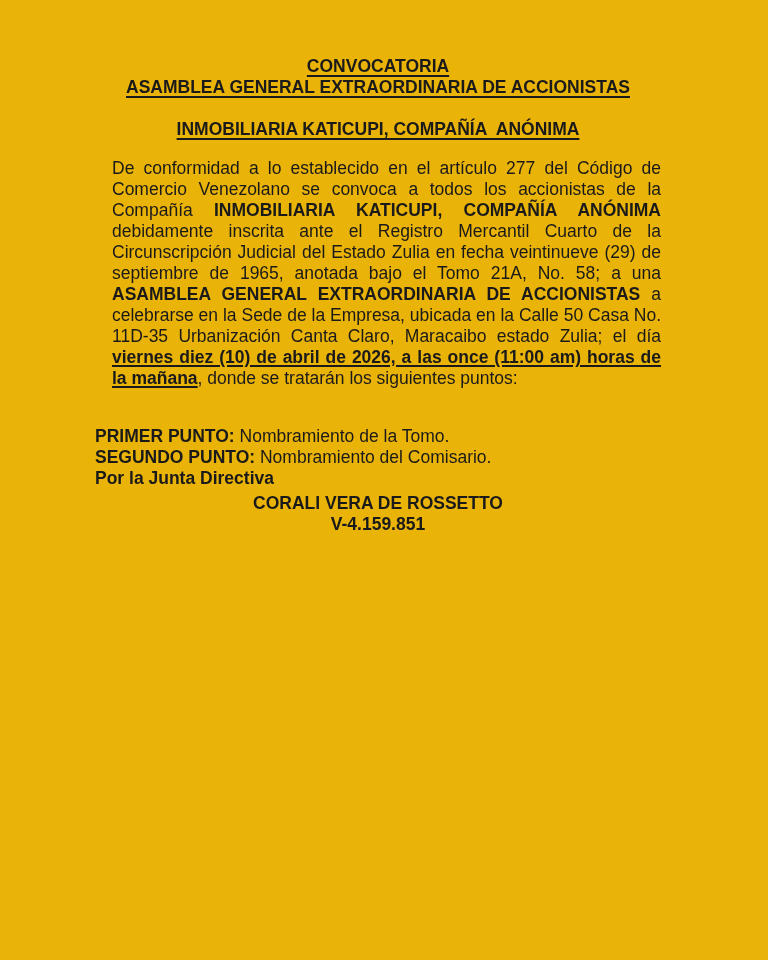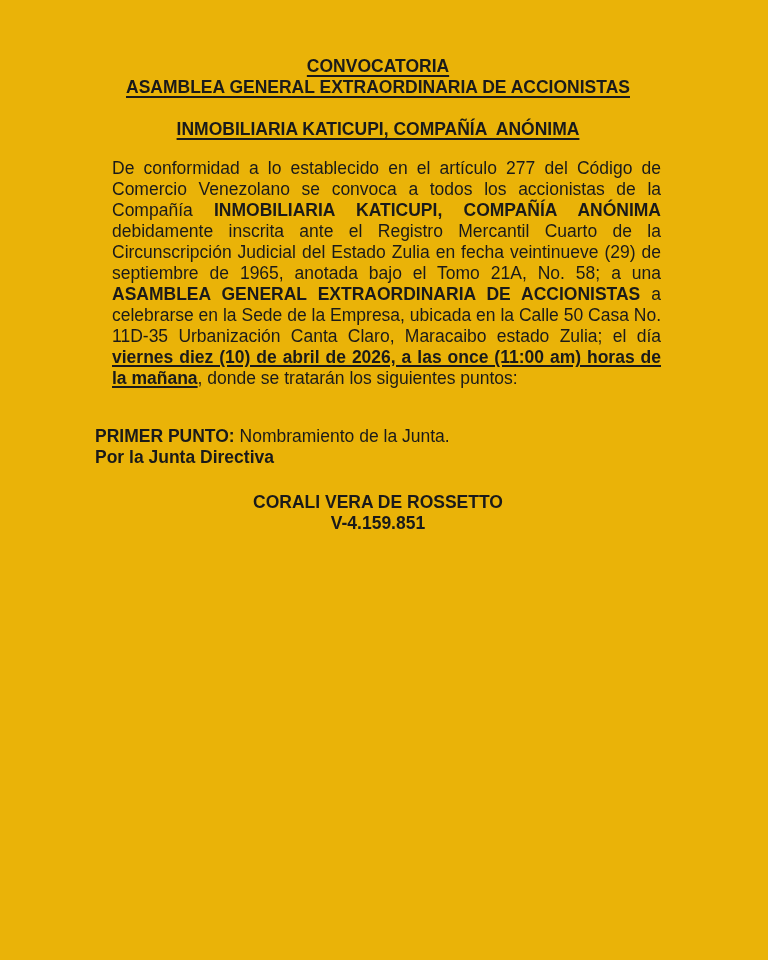--- a/index.html
+++ b/index.html
@@ -46,21 +46,21 @@
   .body-paragraph {
     margin: 18px 0 0 17px;
     text-align: justify;
     text-justify: inter-word;
   }
   .agenda { margin-top: 37px; }
   .closing {
     font-weight: bold;
   }
   .signature {
-    margin-top: 24px;
+    margin-top: 4px;
     text-align: center;
     font-weight: bold;
   }
 </style>
 </head>
 <body>
 
 <div class="page">
   <div class="content">
 
@@ -69,21 +69,22 @@
       <span class="h-line"><span class="inner">ASAMBLEA GENERAL EXTRAORDINARIA DE ACCIONISTAS</span></span>
     </header>
 
     <div class="company-block">
       <span class="h-line"><span class="inner">INMOBILIARIA KATICUPI, COMPAÑÍA  ANÓNIMA</span></span>
     </div>
 
     <p class="body-paragraph"><span>De conformidad a lo establecido en el artículo 277 del Código de Comercio Venezolano se convoca a todos los accionistas de la Compañía </span><span class="b">INMOBILIARIA KATICUPI, COMPAÑÍA  ANÓNIMA</span><span> debidamente inscrita ante el Registro Mercantil Cuarto de la Circunscripción Judicial del Estado Zulia en fecha veintinueve (29) de septiembre de 1965, anotada bajo el Tomo 21A, No. 58; a una </span><span class="b">ASAMBLEA GENERAL EXTRAORDINARIA DE ACCIONISTAS</span><span> a celebrarse en la Sede de la Empresa, ubicada en la Calle 50 Casa No. 11D-35 Urbanización Canta Claro, Maracaibo estado Zulia; el día </span><span class="b u">viernes diez (10) de abril de 2026, a las once (11:00 am) horas de la mañana</span><span>, donde se tratarán los siguientes puntos:</span></p>
 
     <div class="agenda">
-      <div class="agenda-item"><span class="b">PRIMER PUNTO:</span><span> Nombramiento de la Junta.</span></div>
+      <div class="agenda-item"><span class="b">PRIMER PUNTO:</span><span> Nombramiento de la Tomo.</span></div>
+      <div class="agenda-item"><span class="b">SEGUNDO PUNTO:</span><span> Nombramiento del Comisario.</span></div>
     </div>
 
     <div class="closing">Por la Junta Directiva</div>
 
     <div class="signature">
       <div>CORALI VERA DE ROSSETTO</div>
       <div>V-4.159.851</div>
     </div>
 
   </div>

